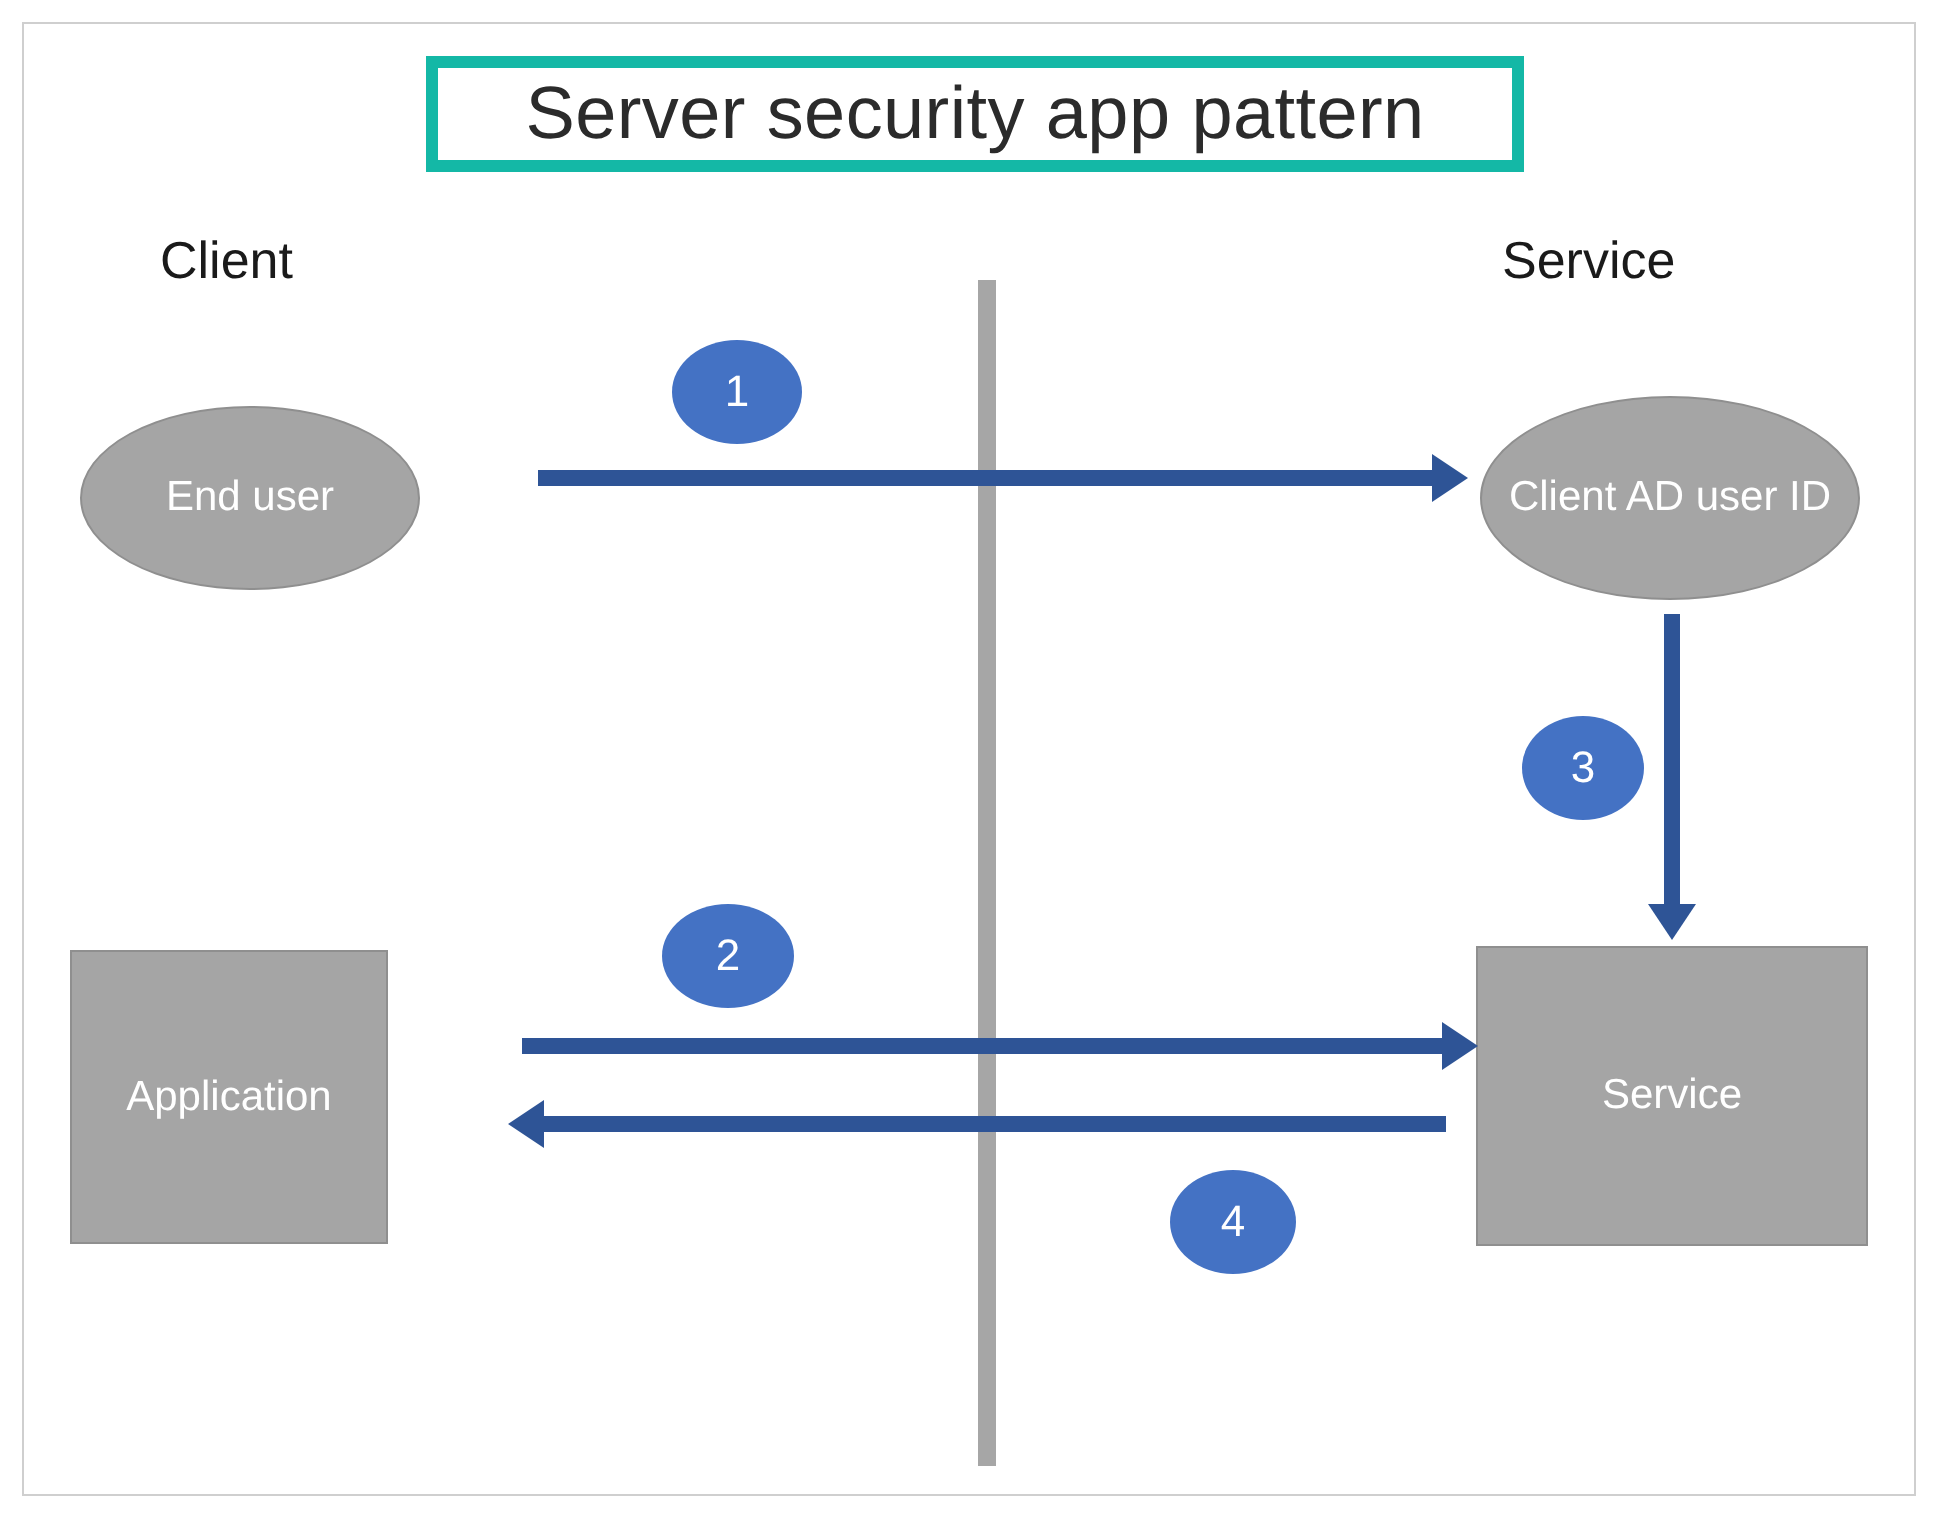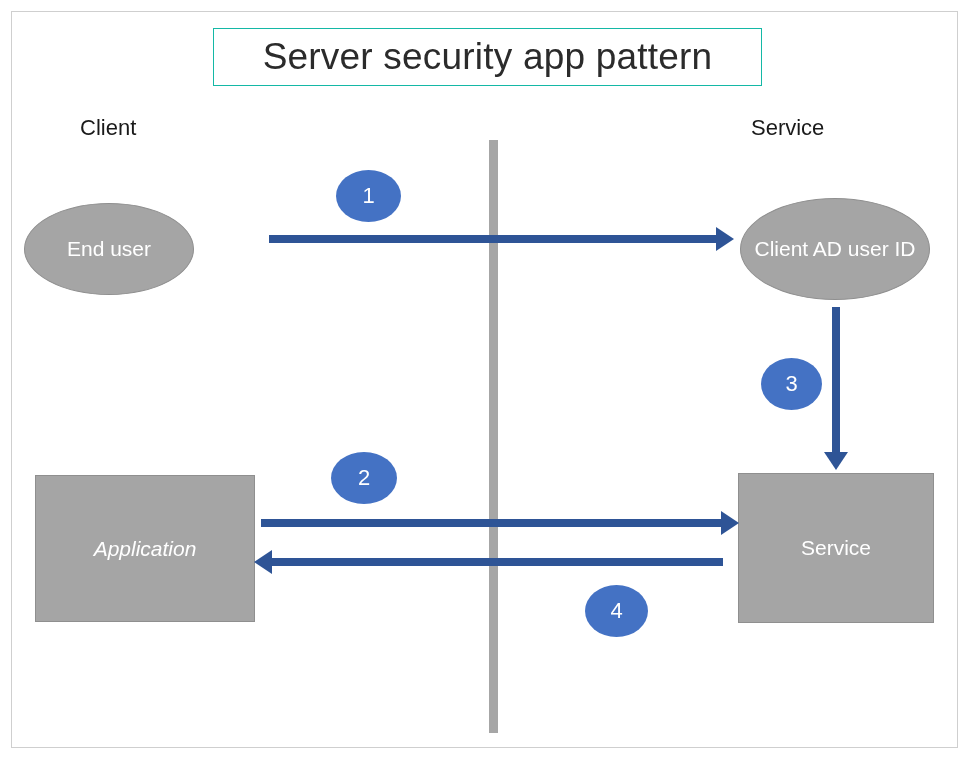--- a/index.html
+++ b/index.html
@@ -28,38 +28,38 @@
     border: 1px solid #cfcfcf;
     box-sizing: border-box;
   }
   
   .title-box {
     position: absolute;
     left: 213px;
     top: 28px;
     width: 549px;
     height: 58px;
-    border: 1px solid #14b8a6;
+    border: 6px solid #14b8a6;
     box-sizing: border-box;
     display: flex;
     align-items: center;
     justify-content: center;
     background: #ffffff;
   }
   .title-text {
     font-size: 37px;
     color: #2b2b2b;
     font-weight: 400;
     letter-spacing: 0.2px;
     white-space: nowrap;
   }
   
   .column-heading {
     position: absolute;
-    font-size: 22px;
+    font-size: 26px;
     color: #1a1a1a;
     font-weight: 400;
     white-space: nowrap;
   }
   #heading-client { left: 80px;  top: 115px; }
   #heading-service { left: 751px; top: 115px; }
   
   .divider {
     position: absolute;
     left: 489px;
@@ -76,23 +76,23 @@
     box-sizing: border-box;
     display: flex;
     align-items: center;
     justify-content: center;
     text-align: center;
     color: #ffffff;
     font-size: 21px;
     line-height: 1.3;
   }
   .node.ellipse { border-radius: 50%; }
-  #node-end-user   { left: 24px;  top: 203px; width: 170px; height: 92px; text-align: right; }
+  #node-end-user   { left: 40px;  top: 203px; width: 170px; height: 92px; text-align: right; }
   #node-azure-ad   { left: 740px; top: 198px; width: 190px; height: 102px; }
-  #node-application{ left: 35px;  top: 475px; width: 220px; height: 147px; font-style: italic; }
+  #node-application{ left: 35px;  top: 475px; width: 159px; height: 147px; }
   #node-service    { left: 738px; top: 473px; width: 196px; height: 150px; }
 
   
   .h-arrow {
     position: absolute;
     height: 8px;
     background: #2e5496;
   }
   .h-arrow .head {
     position: absolute;

